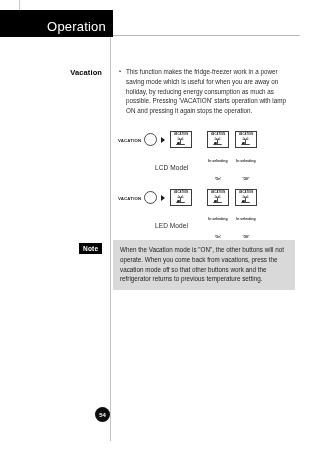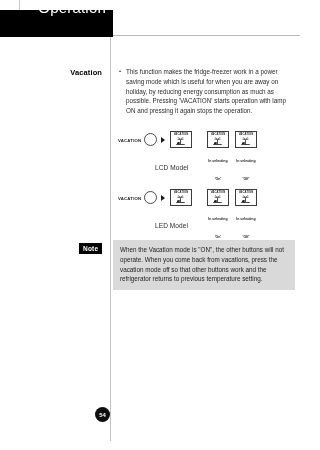--- a/index.html
+++ b/index.html
@@ -48,23 +48,23 @@
     left: 0;
     top: 10px;
     width: 113px;
     height: 27px;
     background: #000000;
     box-sizing: border-box;
   }
   .header-title {
     position: absolute;
     right: 7px;
-    bottom: 21px;
+    bottom: 3px;
     color: #ffffff;
-    font-size: 15px;
+    font-size: 13px;
     letter-spacing: 0.2px;
     white-space: nowrap;
   }
 
   
   .section-label {
     position: absolute;
     left: 40px;
     top: 68px;
     width: 62px;

